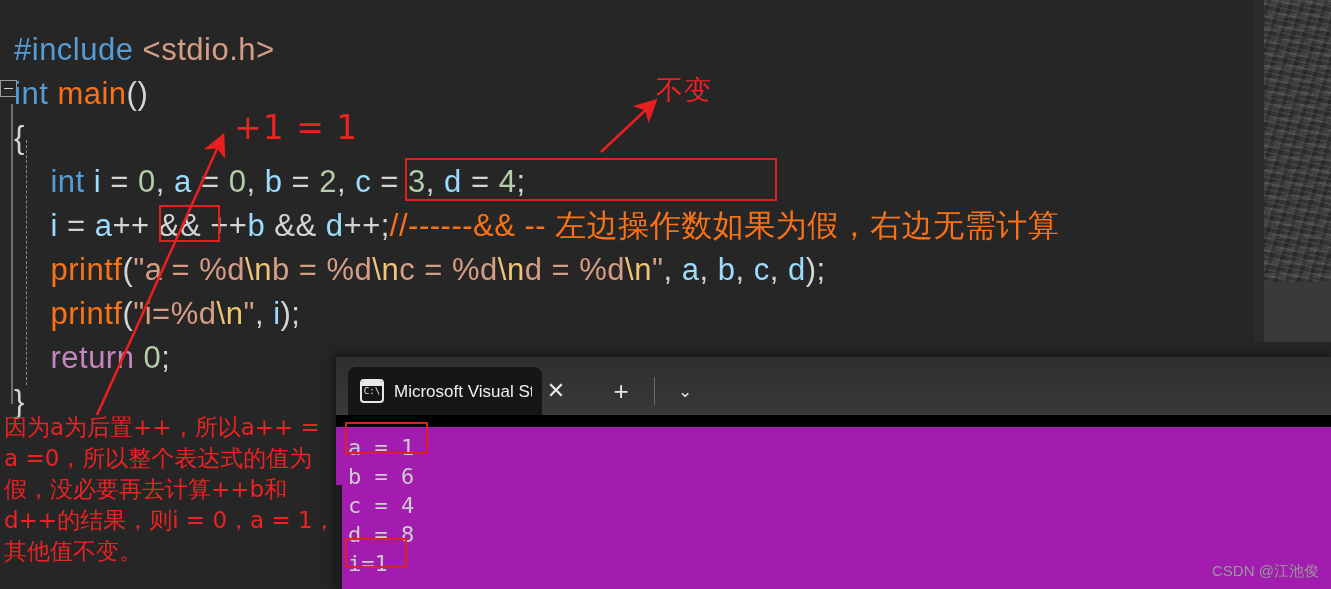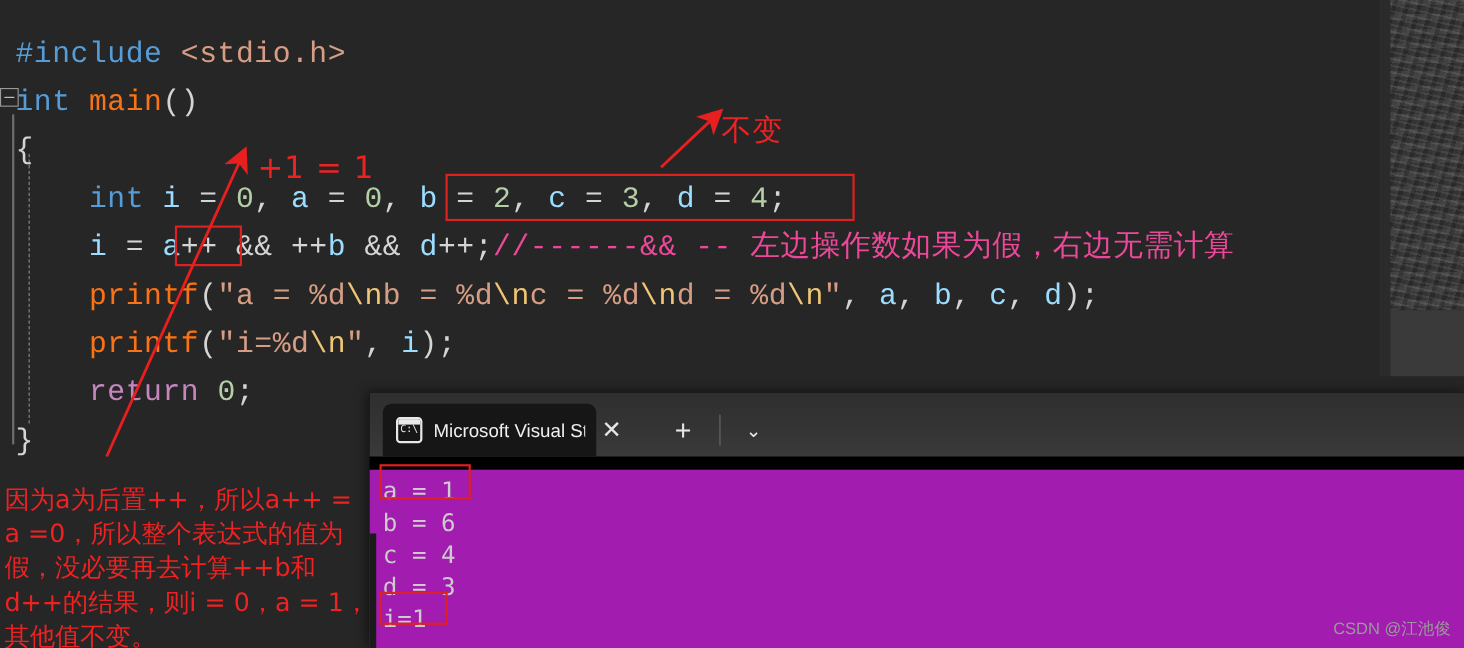--- a/index.html
+++ b/index.html
@@ -72,57 +72,56 @@
     left: 26px; top: 140px;
     width: 0; height: 245px;
     border-left: 1px dashed #8a8a8a;
   }
 
   
   .code {
     position: absolute;
     left: 14px;
     top: 28px;
-    font-family: Liberation Mono, monospace;
-    font-size: 27px;
+    font-family: Liberation Sans, sans-serif;
+    font-size: 31px;
     line-height: 44px;
     white-space: pre;
     letter-spacing: .5px;
     color: #d4d4d4;
   }
   .ln { display: block; height: 44px; }
   .kw   { color: #569CD6; }
   .kw2  { color: #C586C0; }
   .fn   { color: #f97316; }
   .var  { color: #9CDCFE; }
   .num  { color: #B5CEA8; }
   .str  { color: #D69D85; }
   .esc  { color: #F0C674; }
-  .cmt  { color: #ec4899; text-align: center; }
+  .cmt  { color: #f97316; text-align: center; }
   .pun  { color: #d4d4d4; }
 
   
   #annotations {
     position: absolute;
     left: 0; top: 0;
     width: 1331px; height: 589px;
     pointer-events: none;
   }
   .redbox {
     position: absolute;
     border: 2px solid #e02020;
     box-sizing: border-box;
   }
   .redtext {
     position: absolute;
     color: #ee2222;
     font-family: "DejaVu Sans", "Liberation Sans", sans-serif;
-    margin-top: 28px;
-  }
-  #ann-plus1 { left: 234px; top: 108px; font-size: 28px; letter-spacing: 1px; }
+  }
+  #ann-plus1 { left: 234px; top: 108px; font-size: 33px; letter-spacing: 1px; }
   #ann-bubian { left: 656px; top: 72px; font-size: 27px; letter-spacing: 1px; }
   #ann-paragraph {
     left: 4px; top: 412px;
     width: 334px;
     font-size: 23px;
     line-height: 31px;
     letter-spacing: 0px;
   }
 
   
@@ -282,21 +281,21 @@
       <span id="console-tab-icon">C:\</span>
       <span id="console-tab-title">Microsoft Visual Studio 调试控</span>
     </div>
     <div id="tab-close">✕</div>
     <div id="tab-new">+</div>
     <div id="tab-sep"></div>
     <div id="tab-dropdown">⌄</div>
   </div>
   <div id="console-body">
     <div id="console-left-edge"></div>
-    <div id="console-output"><div>a = 1</div><div>b = 6</div><div>c = 4</div><div>d = 3</div><div>i=1</div></div>
+    <div id="console-output"><div>a = 1</div><div>b = 6</div><div>c = 4</div><div>d = 8</div><div>i=1</div></div>
   </div>
 </div>
 
 <div id="annotations">
 
   <div class="redbox" id="box-decl"></div>
   <div class="redbox" id="box-app"></div>
   <div class="redbox" id="box-a1"></div>
   <div class="redbox" id="box-i0"></div>
 

